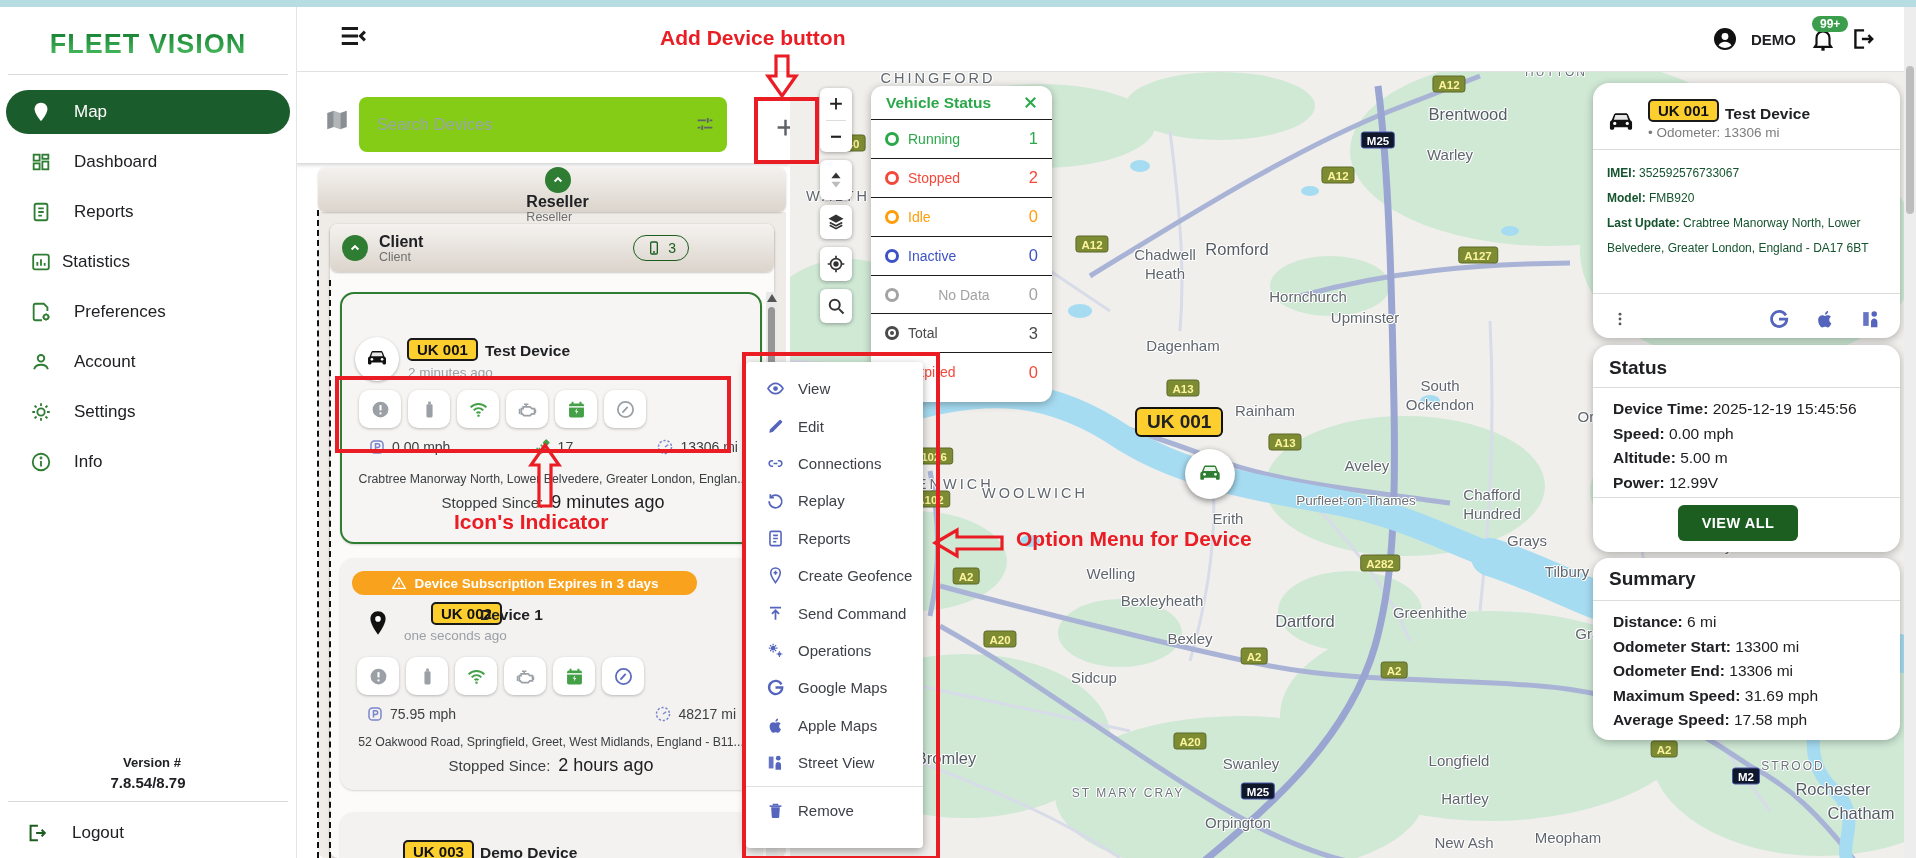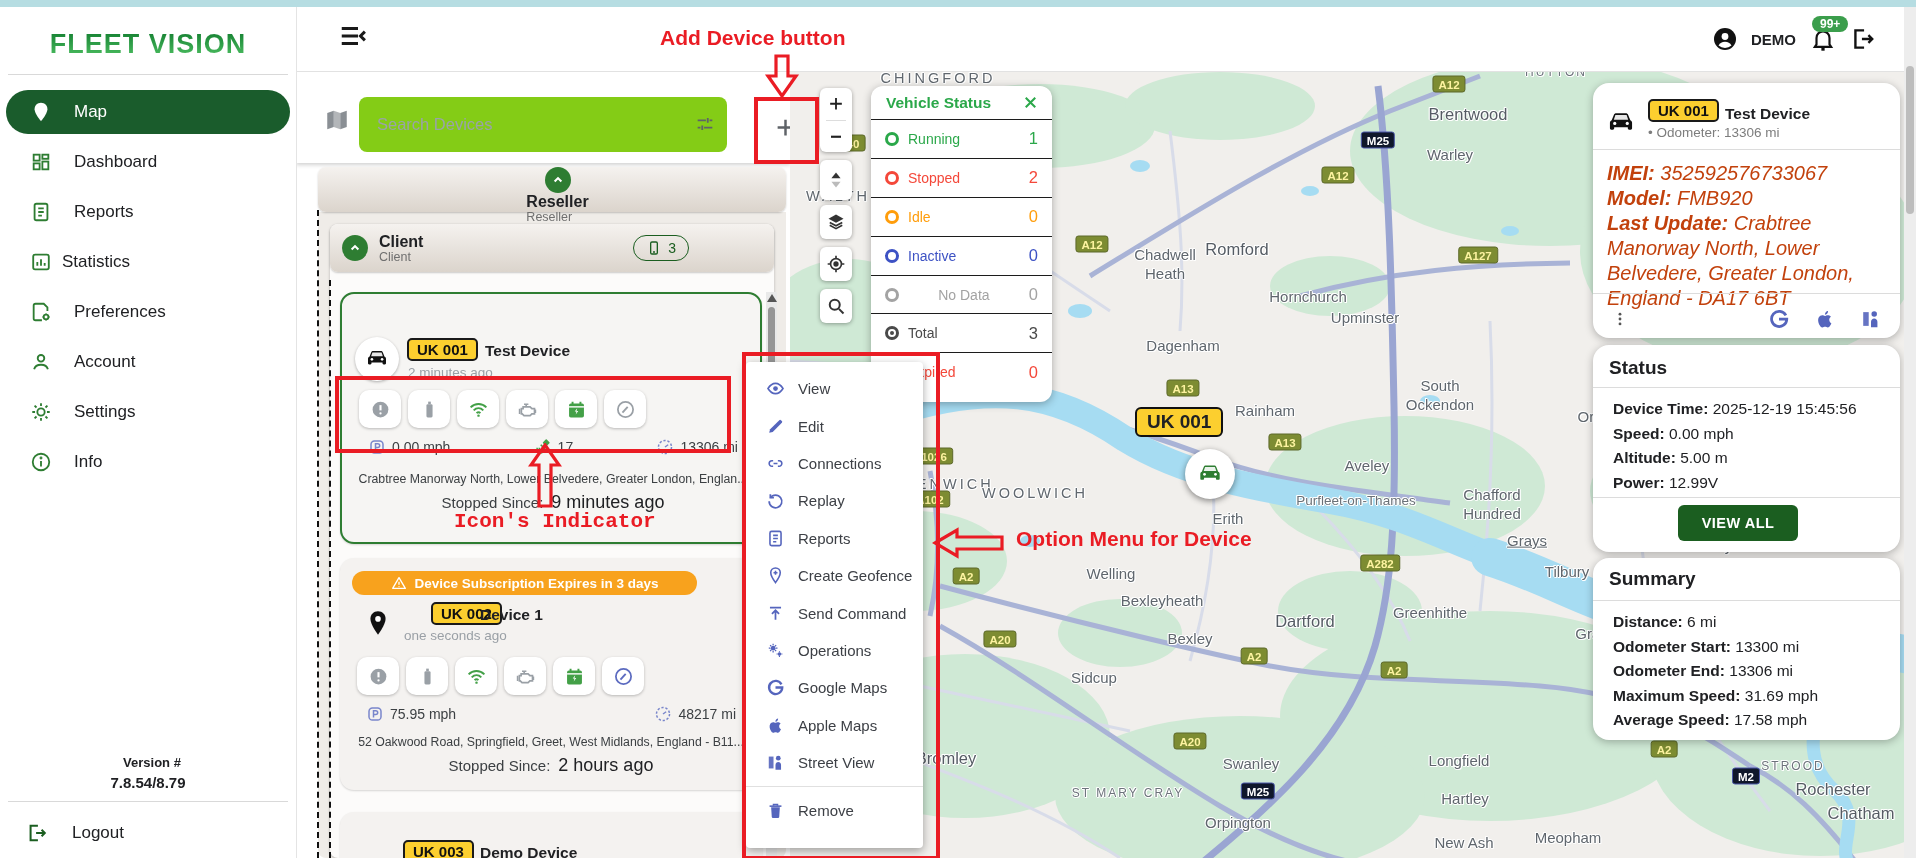--- a/index.html
+++ b/index.html
@@ -146,21 +146,21 @@
   
   .dcard{left:1593px;width:307px;background:#fff;border-radius:16px;box-shadow:0 2px 8px rgba(0,0,0,.28);z-index:4;box-sizing:border-box;}
   #dcard1{top:83px;height:255px;}
   #dcard2{top:345px;height:207px;}
   #dcard3{top:558px;height:182px;}
   .dcard .hdiv{position:absolute;left:0;width:307px;height:1px;background:#dcdcdc;}
   #dcar-icon{left:12px;top:24px;width:32px;height:32px;color:#111;}
   #dplate{left:55px;top:16px;font-size:15px;}
   #dname{left:132px;top:22px;font-size:15.5px;font-weight:bold;}
   #dodo{left:55px;top:42px;font-size:13.5px;color:#7d7d7d;}
-  .info-line{font-size:20px;line-height:25px;color:#c2410c;font-style:italic;}
+  .info-line{font-size:12px;line-height:25px;color:#14532d;}
   .info-line b{font-weight:bold;}
   #dinfo{left:14px;top:78px;width:278px;}
   #dfoot{left:0;top:218px;width:307px;height:36px;display:flex;align-items:center;padding:0 18px;box-sizing:border-box;}
   #dfoot .ic{cursor:pointer;}
   #ddots{width:18px;height:24px;color:#555;}
   #dfoot .gicons{margin-left:auto;display:flex;gap:24px;}
   #dfoot .gicons .ic{width:22px;height:22px;color:#5565bd;}
   .dtitle{position:absolute;left:16px;font-size:19px;font-weight:bold;}
   .kv-rows{position:absolute;left:20px;width:270px;}
   .kv{font-size:15.5px;line-height:24.5px;}
@@ -251,21 +251,21 @@
       <span class="map-label k-t" style="left: 575px; top: 247px;">Upminster</span>
       <span class="map-label k-t" style="left: 393px; top: 275px;">Dagenham</span>
       <span class="map-label k-t" style="left: 650px; top: 325px;">South
 Ockendon</span>
       <span class="map-label k-t" style="left: 808px; top: 346px;">Orsett</span>
       <span class="map-label k-t" style="left: 475px; top: 340px;">Rainham</span>
       <span class="map-label k-t" style="left: 577px; top: 395px;">Aveley</span>
       <span class="map-label k-s" style="left: 566px; top: 430px;">Purfleet-on-Thames</span>
       <span class="map-label k-t" style="left: 702px; top: 434px;">Chafford
 Hundred</span>
-      <span class="map-label k-t" style="left: 737px; top: 470px; text-decoration: underline;">Grays</span>
+      <span class="map-label k-t" style="left: 737px; top: 470px;">Grays</span>
       <span class="map-label k-al" style="left: 145px; top: 413px;">GREENWICH</span>
       <span class="map-label k-al" style="left: 245px; top: 422px;">WOOLWICH</span>
       <span class="map-label k-t" style="left: 438px; top: 448px;">Erith</span>
       <span class="map-label k-t" style="left: 321px; top: 503px;">Welling</span>
       <span class="map-label k-t" style="left: 372px; top: 530px;">Bexleyheath</span>
       <span class="map-label k-t" style="left: 400px; top: 568px;">Bexley</span>
       <span class="map-label k-t" style="left: 304px; top: 607px;">Sidcup</span>
       <span class="map-label k-tl" style="left: 515px; top: 550px;">Dartford</span>
       <span class="map-label k-t" style="left: 640px; top: 542px;">Greenhithe</span>
       <span class="map-label k-t" style="left: 777px; top: 501px;">Tilbury</span>
@@ -1044,21 +1044,21 @@
 <div class="ann-text" style="left:660px;top:26px;">Add Device button</div>
 <svg class="ann-svg" style="left:764px;top:54px;" width="36" height="44">
   <polygon points="12,2 24,2 24,22 32,22 18,42 4,22 12,22"></polygon>
 </svg>
 <div class="ann-rect" style="left:754px;top:97px;width:57px;height:59px;"></div>
 
 <div class="ann-rect" style="left:335px;top:376px;width:388px;height:69px;"></div>
 <svg class="ann-svg" style="left:528px;top:443px;" width="34" height="66">
   <polygon points="17,2 31,22 23,22 23,63 11,63 11,22 3,22"></polygon>
 </svg>
-<div class="ann-text" style="left:454px;top:510px;font-family:Liberation Mono, monospace;">Icon's Indicator</div>
+<div class="ann-text" style="left:454px;top:510px;">Icon's Indicator</div>
 
 <div class="ann-rect" style="left:742px;top:352px;width:190px;height:500px;"></div>
 <svg class="ann-svg" style="left:932px;top:526px;" width="74" height="34">
   <polygon points="3,17 25,4 25,11 70,11 70,23 25,23 25,30"></polygon>
 </svg>
 <div class="ann-text" style="left:1016px;top:527px;">Option Menu for Device</div>
 
 <div id="bscroll" class="abs"></div>
 <div id="bthumb" class="abs"></div>
 

